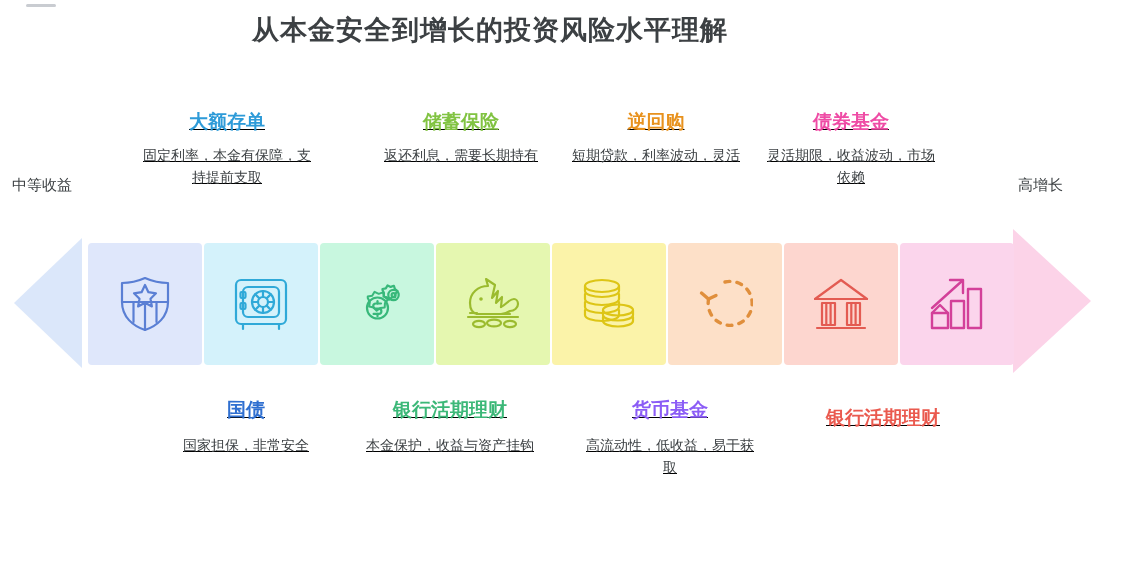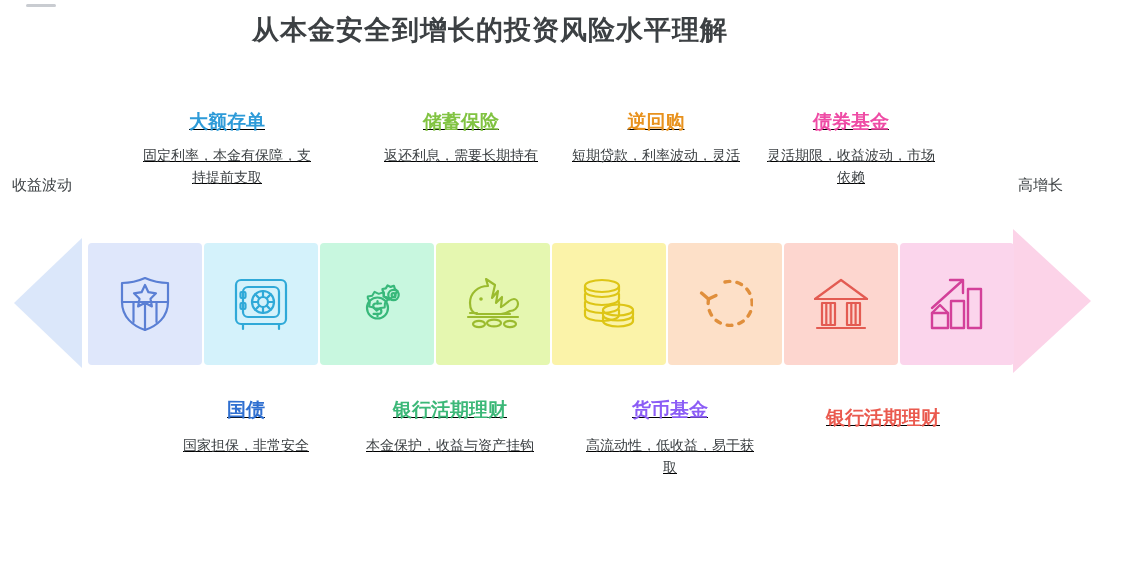--- a/index.html
+++ b/index.html
@@ -77,21 +77,21 @@
   .lab.bot{top:400px;}
   .lab.bot .desc{margin-top:14px;}
 </style>
 </head>
 <body>
 
 <div class="topnick"></div>
 
 <div class="title">从本金安全到增长的投资风险水平理解</div>
 
-<div class="end-label end-left">收益波动</div>
+<div class="end-label end-left">中等收益</div>
 <div class="end-label end-right">高增长</div>
 
 <div class="arrow-left"></div>
 <div class="arrow-right"></div>
 
 <div class="strip">
 
   <div class="tile" style="background: rgb(223, 231, 251);">
     <span>
       <svg width="56" height="58" viewBox="0 0 56 58" fill="none" stroke="#5a7fd4" stroke-width="2.2" stroke-linecap="round" stroke-linejoin="round">

